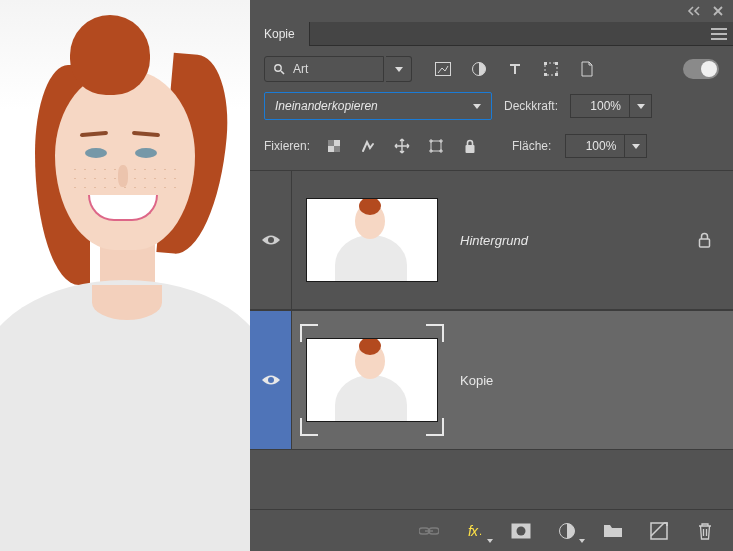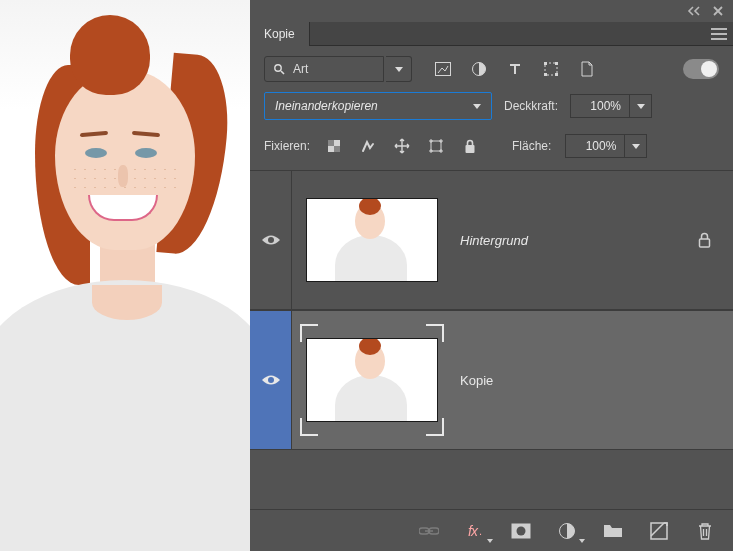--- a/index.html
+++ b/index.html
@@ -201,21 +201,21 @@
   .bottom-bar {
     position:absolute;
     left:0; right:0; bottom:0;
     height:42px;
     background:#535353;
     border-top:1px solid #3c3c3c;
     display:flex; align-items:center; justify-content:flex-end;
     padding-right:18px;
     gap:26px;
   }
-  .bicon { width:20px; height:20px; display:flex; align-items:center; justify-content:center; color:#fca5a5; cursor:pointer; position:relative;}
+  .bicon { width:20px; height:20px; display:flex; align-items:center; justify-content:center; color:#fde047; cursor:pointer; position:relative;}
   .bicon.disabled { color:#7c7c7c; cursor:default;}
   .sub-chev{position:absolute;right:-8px;bottom:-2px;width:0;height:0;border-left:3px solid transparent;border-right:3px solid transparent;border-top:4px solid #cfcfcf;}
 
   svg { display:block; }
 </style>
 </head>
 <body>
 
 <div class="canvas-area">
   <div class="portrait">

